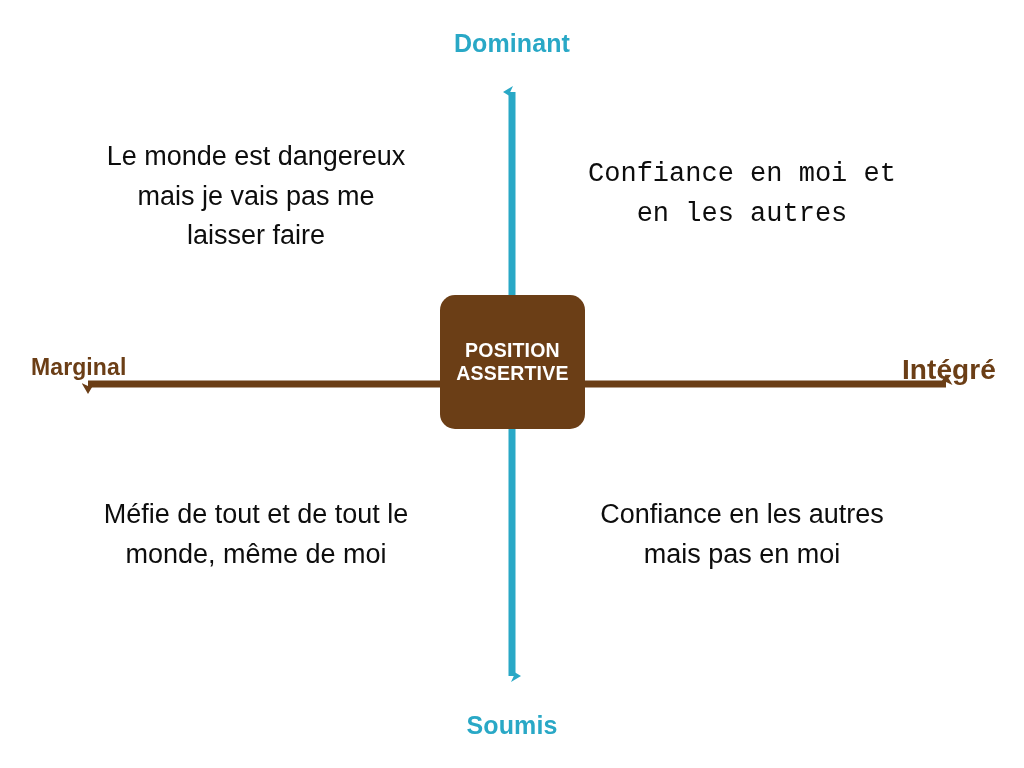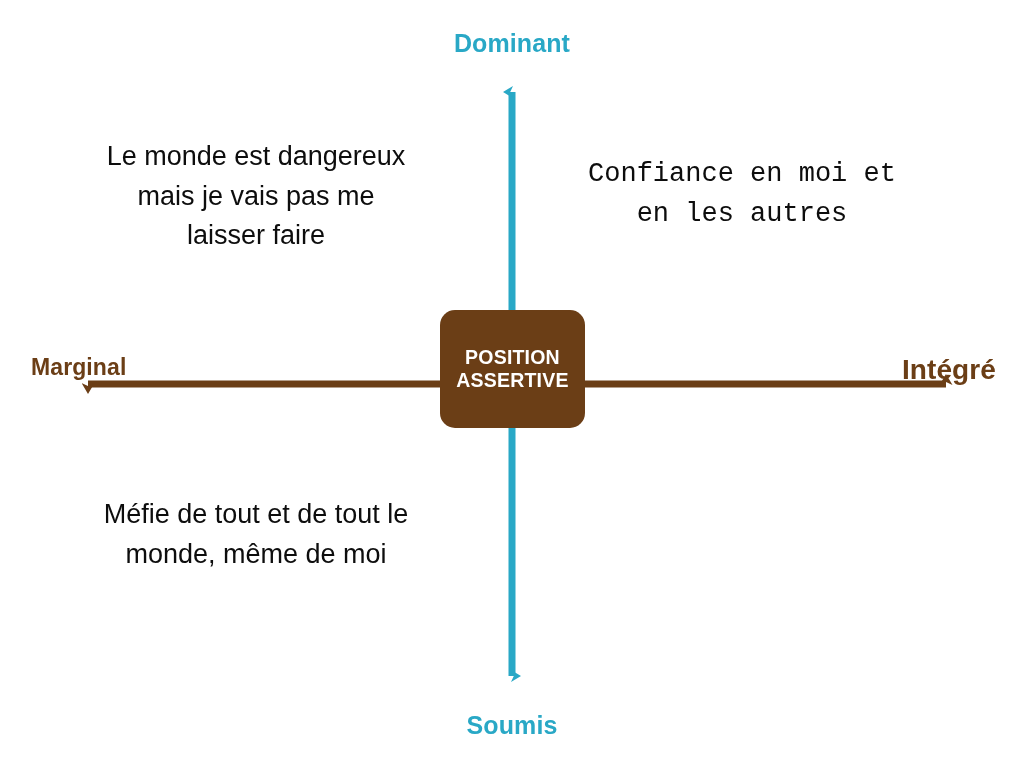--- a/index.html
+++ b/index.html
@@ -65,23 +65,23 @@
     top: 348px;
     right: 28px;
     font-size: 28px;
     color: #6B3E16;
   }
 
   
   .center-node {
     position: absolute;
     left: 440px;
-    top: 310px;
+    top: 295px;
     width: 145px;
-    height: 118px;
+    height: 134px;
     background: #6B3E16;
     border-radius: 15px;
     display: flex;
     flex-direction: column;
     align-items: center;
     justify-content: center;
     box-sizing: border-box;
   }
   .center-node .cn-line {
     color: #ffffff;
@@ -149,14 +149,15 @@
     <div class="cn-line">POSITION</div>
     <div class="cn-line">ASSERTIVE</div>
   </div>
 
   <div class="quad quad-tl">Le monde est dangereux mais je vais pas me laisser faire</div>
 
   <div class="quad quad-tr">Confiance en moi et en les autres</div>
 
   <div class="quad quad-bl">Méfie de tout et de tout le monde, même de moi</div>
 
+  <div class="quad quad-br">Confiance en les autres mais pas en moi</div>
 
 </div>
 
 </body></html>

